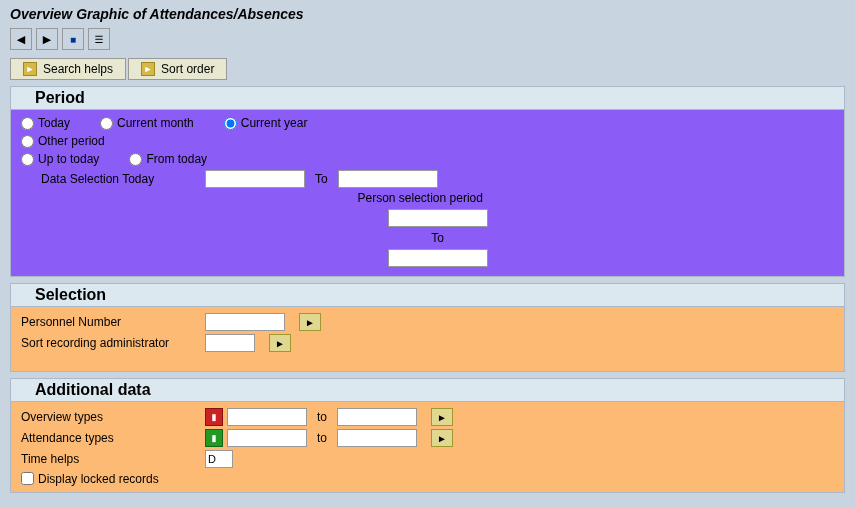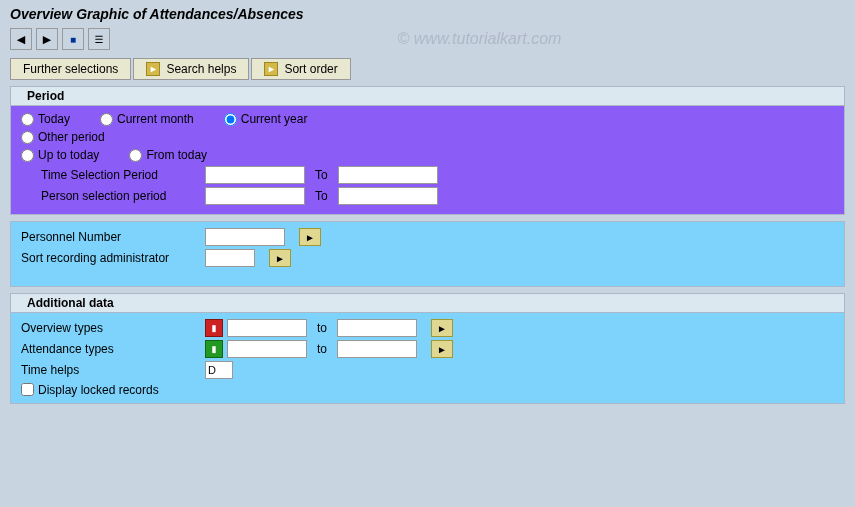--- a/index.html
+++ b/index.html
@@ -77,23 +77,23 @@
     }
 
     .section {
       border: 1px solid #aab8c8;
       background: #dce8f0;
       margin-bottom: 6px;
     }
 
     .section-header {
       background: #dce8f0;
-      padding: 2px 16px;
+      padding: 2px 24px;
       font-weight: bold;
-      font-size: 12px;
+      font-size: 16px;
       border-bottom: 1px solid #aab8c8;
     }
 
     .section-body {
       padding: 6px 10px;
       background: #8b5cf6;
     }
 
     .radio-row {
       display: flex;
@@ -140,21 +140,21 @@
     .input-md { width: 100px; }
 
     .to-label {
       margin: 0 6px;
       font-size: 12px;
       text-align: right;
     }
 
     .sel-section-body {
       padding: 6px 10px;
-      background: #7dd3fc;
+      background: #fdba74;
     }
 
     .sel-row {
       display: flex;
       align-items: center;
       margin-bottom: 3px;
       gap: 4px;
     }
 
     .sel-label {
@@ -209,27 +209,23 @@
 </head>
 <body>
 
 <div class="title-bar">Overview Graphic of Attendances/Absences</div>
 
 <div class="toolbar">
   <div class="toolbar-icon">◀</div>
   <div class="toolbar-icon">▶</div>
   <div class="toolbar-icon" style="font-size:10px; font-weight:bold; color:#003399;">■</div>
   <div class="toolbar-icon" style="font-size:10px;">☰</div>
-  <div style="flex:1; text-align:center; color:#b0b8c8; font-style:italic; font-size:16px; pointer-events:none;">© www.tutorialkart.com</div>
 </div>
 
 <div class="tabs-bar">
-  <button class="tab-btn">
-    <span>Further selections</span>
-  </button>
   <button class="tab-btn">
     <span class="arrow-icon">►</span>
     <span>Search helps</span>
   </button>
   <button class="tab-btn">
     <span class="arrow-icon">►</span>
     <span>Sort order</span>
   </button>
 </div>
 
@@ -266,37 +262,38 @@
           <input type="radio" class="radio-input" name="period" id="r_up_to_today" style="">
           <label for="r_up_to_today">Up to today</label>
         </div>
         <div class="radio-item">
           <input type="radio" class="radio-input" name="period" id="r_from_today" style="">
           <label for="r_from_today">From today</label>
         </div>
       </div>
 
       <div class="field-row" style="margin-left:20px;">
-        <span class="field-label">Time Selection Period</span>
+        <span class="field-label">Data Selection Today</span>
         <input type="text" class="text-input input-md" style="">
         <span class="to-label">To</span>
         <input type="text" class="text-input input-md" style="">
       </div>
 
-      <div class="field-row" style="margin-left:20px;">
+      <div class="field-row" style="margin-left:20px;flex-direction:column;">
         <span class="field-label">Person selection period</span>
         <input type="text" class="text-input input-md" style="">
         <span class="to-label">To</span>
         <input type="text" class="text-input input-md" style="">
       </div>
 
     </div>
   </div>
 
   <div class="section">
+    <div class="section-header">Selection</div>
     <div class="sel-section-body">
 
       <div class="sel-row">
         <span class="sel-label">Personnel Number</span>
         <input type="text" class="text-input input-sm" style="">
         <div style="margin-left:10px;">
           <div class="arrow-btn">►</div>
         </div>
       </div>
 

